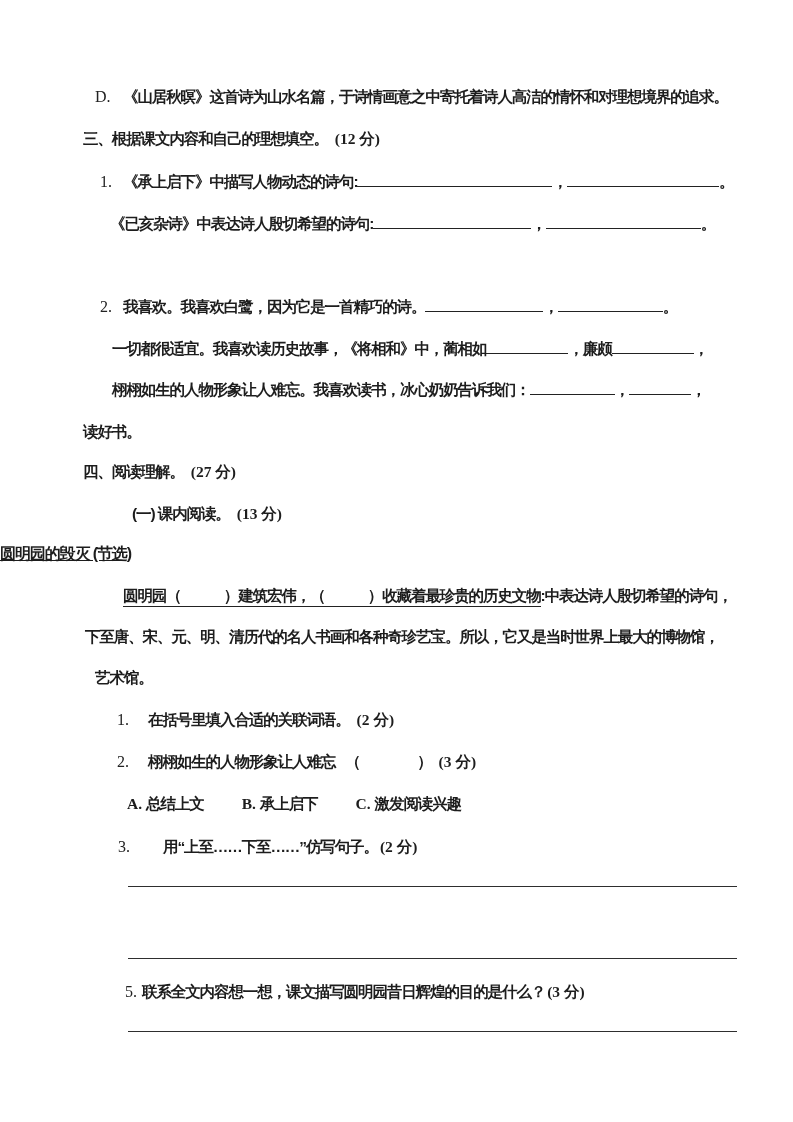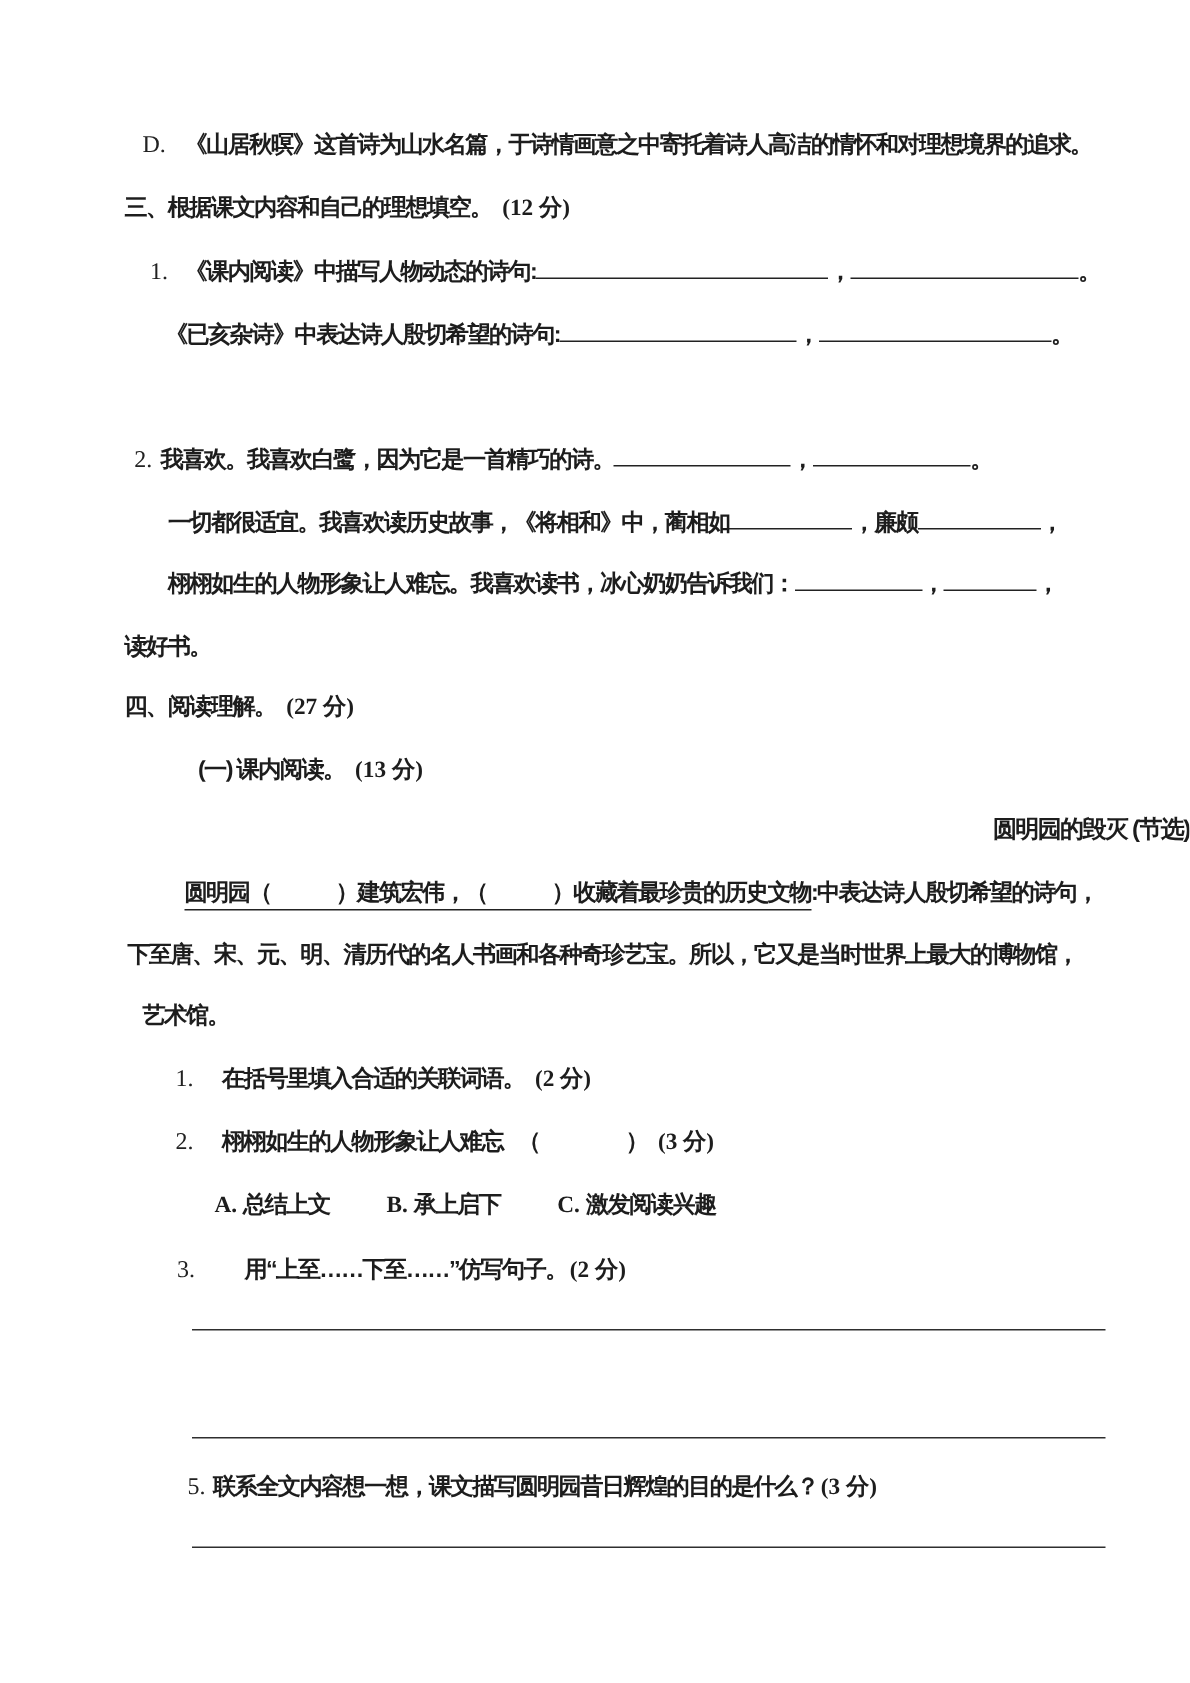--- a/index.html
+++ b/index.html
@@ -7,48 +7,48 @@
     position:relative;width:793px;height:1122px;background:#ffffff;
     font-family:"Liberation Sans",sans-serif;color:#1d1d1d;overflow:hidden;
   }
   .row{position:absolute;white-space:nowrap;line-height:21px;font-size:15.5px;}
   .txt{font-weight:700;letter-spacing:-1.1px;}
   .num{display:inline-block;font-family:"Liberation Serif",serif;font-weight:400;font-size:16px;letter-spacing:0;color:#222;}
   .pts{font-family:"Liberation Serif",serif;font-weight:700;font-size:15.5px;letter-spacing:0;margin-left:7px;}
   .bl{display:inline-block;border-bottom:1.6px solid #222;height:14px;}
   .u{border-bottom:1.6px solid #222;padding-bottom:2px;}
   .rule{position:absolute;left:128px;width:609px;height:0;border-top:1.8px solid #2e2e2e;}
-  .title-row{position:absolute;left:0;width:100%;text-align:right;white-space:nowrap;font-size:16px;}
+  .title-row{position:absolute;left:0;width:100%;text-align:left;white-space:nowrap;font-size:16px;text-decoration:underline;}
   .opt{margin-right:38px;}
   .opt-label{font-family:"Liberation Serif",serif;font-weight:700;font-size:15.5px;letter-spacing:0;margin-right:4px;}
   .wavy{display:inline-block;position:relative;top:5px;margin:0 1px;}
 </style>
 </head>
 <body>
 
 <div class="page">
 
   <div class="row" style="top:86px;left:95px;">
     <span class="num" style="min-width:28px;">D.</span><span class="txt">《山居秋暝》这首诗为山水名篇，于诗情画意之中寄托着诗人高洁的情怀和对理想境界的追求。</span>
   </div>
 
   <div class="row" style="top:128px;left:83px;">
     <span class="txt">三、根据课文内容和自己的理想填空。</span><span class="pts">(12 分)</span>
   </div>
 
   <div class="row" style="top:171px;left:100px;">
-    <span class="num" style="min-width:23px;">1.</span><span class="txt">《课内阅读》中描写人物动态的诗句:</span><span class="bl" style="width:195px;"></span><span class="txt">，</span><span class="bl" style="width:152px;"></span><span class="txt">。</span>
+    <span class="num" style="min-width:23px;">1.</span><span class="txt">《承上启下》中描写人物动态的诗句:</span><span class="bl" style="width:195px;"></span><span class="txt">，</span><span class="bl" style="width:152px;"></span><span class="txt">。</span>
   </div>
 
   <div class="row" style="top:213px;left:110px;">
     <span class="txt">《已亥杂诗》中表达诗人殷切希望的诗句:</span><span class="bl" style="width:158px;"></span><span class="txt">，</span><span class="bl" style="width:155px;"></span><span class="txt">。</span>
   </div>
 
 
-  <div class="row" style="top:296px;left:84px;text-align:center;">
+  <div class="row" style="top:296px;left:100px;">
     <span class="num" style="min-width:23px;">2.</span><span class="txt">我喜欢。我喜欢白鹭，因为它是一首精巧的诗。</span><span class="bl" style="width:118px;"></span><span class="txt">，</span><span class="bl" style="width:105px;"></span><span class="txt">。</span>
   </div>
 
   <div class="row" style="top:338px;left:112px;">
     <span class="txt">一切都很适宜。我喜欢读历史故事，《将相和》中，蔺相如</span><span class="bl" style="width:82px;"></span><span class="txt">，廉颇</span><span class="bl" style="width:82px;"></span><span class="txt">，</span>
   </div>
 
   <div class="row" style="top:379px;left:112px;">
     <span class="txt">栩栩如生的人物形象让人难忘。我喜欢读书，冰心奶奶告诉我们：</span><span class="bl" style="width:85px;"></span><span class="txt">，</span><span class="bl" style="width:62px;"></span><span class="txt">，</span>
   </div>
@@ -82,21 +82,21 @@
   </div>
 
   <div class="row" style="top:709px;left:117px;">
     <span class="num" style="min-width:31px;">1.</span><span class="txt">在括号里填入合适的关联词语。</span><span class="pts">(2 分)</span>
   </div>
 
   <div class="row" style="top:751px;left:117px;">
     <span class="num" style="min-width:31px;">2.</span><span class="txt">栩栩如生的人物形象让人难忘</span><span class="txt" style="margin-left:10px;">（　　　　）</span><span class="pts">(3 分)</span>
   </div>
 
-  <div class="row" style="top:793px;left:143px;">
+  <div class="row" style="top:793px;left:127px;">
     <span class="opt"><span class="opt-label">A.</span><span class="txt">总结上文</span></span><span class="opt"><span class="opt-label">B.</span><span class="txt">承上启下</span></span><span class="opt"><span class="opt-label">C.</span><span class="txt">激发阅读兴趣</span></span>
   </div>
 
   <div class="row" style="top:836px;left:118px;">
     <span class="num" style="min-width:45px;">3.</span><span class="txt">用“上至……下至……”仿写句子。</span><span class="pts" style="margin-left:2px;">(2 分)</span>
   </div>
 
   <div class="rule" style="top:886px;"></div>
 
 

